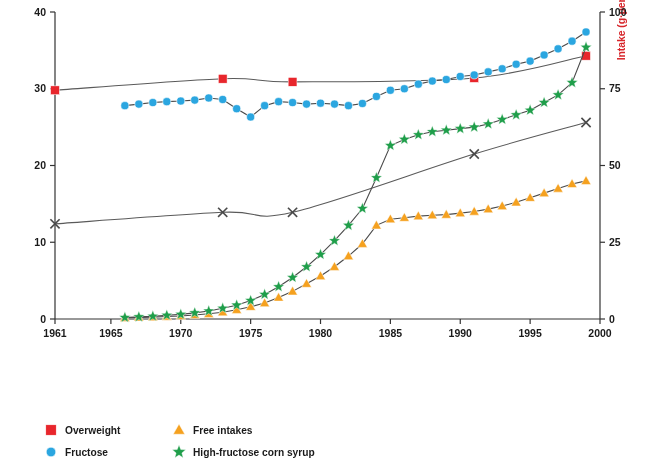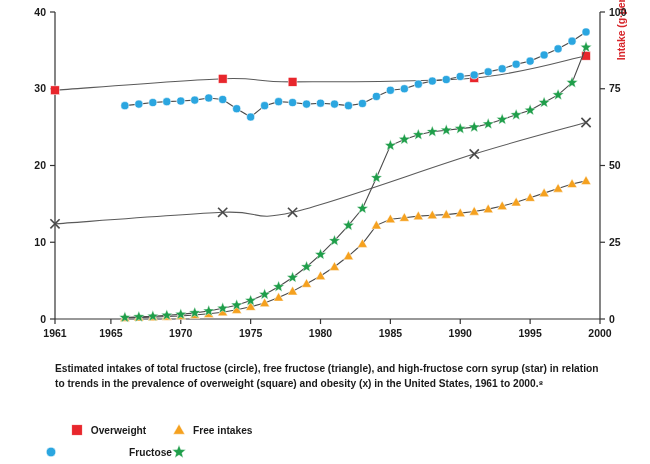--- a/index.html
+++ b/index.html
@@ -257,47 +257,45 @@
         <circle cx="502.1794871794872" cy="68.79500000000002" r="4.048000000000001" fill="#2ba6e0" stroke="#ffffff" stroke-width="0.6"></circle>
         <circle cx="516.1538461538462" cy="64.19000000000003" r="4.048000000000001" fill="#2ba6e0" stroke="#ffffff" stroke-width="0.6"></circle>
         <circle cx="530.1282051282051" cy="61.120000000000005" r="4.048000000000001" fill="#2ba6e0" stroke="#ffffff" stroke-width="0.6"></circle>
         <circle cx="544.1025641025642" cy="54.98000000000002" r="4.048000000000001" fill="#2ba6e0" stroke="#ffffff" stroke-width="0.6"></circle>
         <circle cx="558.0769230769231" cy="48.839999999999975" r="4.048000000000001" fill="#2ba6e0" stroke="#ffffff" stroke-width="0.6"></circle>
         <circle cx="572.051282051282" cy="41.164999999999964" r="4.048000000000001" fill="#2ba6e0" stroke="#ffffff" stroke-width="0.6"></circle>
         <circle cx="586.025641025641" cy="31.954999999999984" r="4.048000000000001" fill="#2ba6e0" stroke="#ffffff" stroke-width="0.6"></circle>
       </g>
     </svg>
 
-  <div class="caption">
-    <span>Estimated intakes of total fructose (circle), free fructose (triangle), and high-fructose corn syrup (star) in relation to trends in the prevalence of overweight (square) and obesity (x) in the United States, 1961 to 2000.⁸</span>
-  </div>
 
   <div class="legend">
     <div class="legend-row">
-      <div class="legend-item" style="width:128px;justify-content:center;">
+      <div class="legend-item" style="width:128px;">
         <span class="legend-mark" id="lm0"><svg width="14" height="14" viewBox="0 0 14 14">
               <rect x="1.7999999999999998" y="1.7999999999999998" width="10.4" height="10.4" fill="#e8262c" stroke="#ffffff" stroke-width="0.5"></rect>
             </svg></span>
         <span class="legend-label">Overweight</span>
       </div>
       <div class="legend-item">
         <span class="legend-mark" id="lm2"><svg width="14" height="14" viewBox="0 0 14 14">
               <polygon points="7,1.0200000000000005 1.1759999999999993,11.264 12.824000000000002,11.264" fill="#f5a11f" stroke="#ffffff" stroke-width="0.5"></polygon>
             </svg></span>
         <span class="legend-label">Free intakes</span>
       </div>
     </div>
     <div class="legend-row">
-      <div class="legend-item" style="width:128px;justify-content:space-between;">
+      <div class="legend-item" style="width:128px;">
         <span class="legend-mark" id="lm3"><svg width="14" height="14" viewBox="0 0 14 14">
               <circle cx="7" cy="7" r="4.784000000000001" fill="#2ba6e0" stroke="#ffffff" stroke-width="0.6"></circle>
             </svg></span>
         <span class="legend-label">Fructose</span>
       </div>
       <div class="legend-item">
         <span class="legend-mark" id="lm4"><svg width="14" height="14" viewBox="0 0 14 14">
               <polygon points="7.00,-0.02 8.77,4.56 13.68,4.83 9.87,7.93 11.13,12.68 7.00,10.02 2.87,12.68 4.13,7.93 0.32,4.83 5.23,4.56" fill="#1f9e4a" stroke="#ffffff" stroke-width="0.4"></polygon>
             </svg></span>
+        <span class="legend-label">High-fructose corn syrup</span>
       </div>
     </div>
   </div>
 
 </div>
 
 </body></html>

